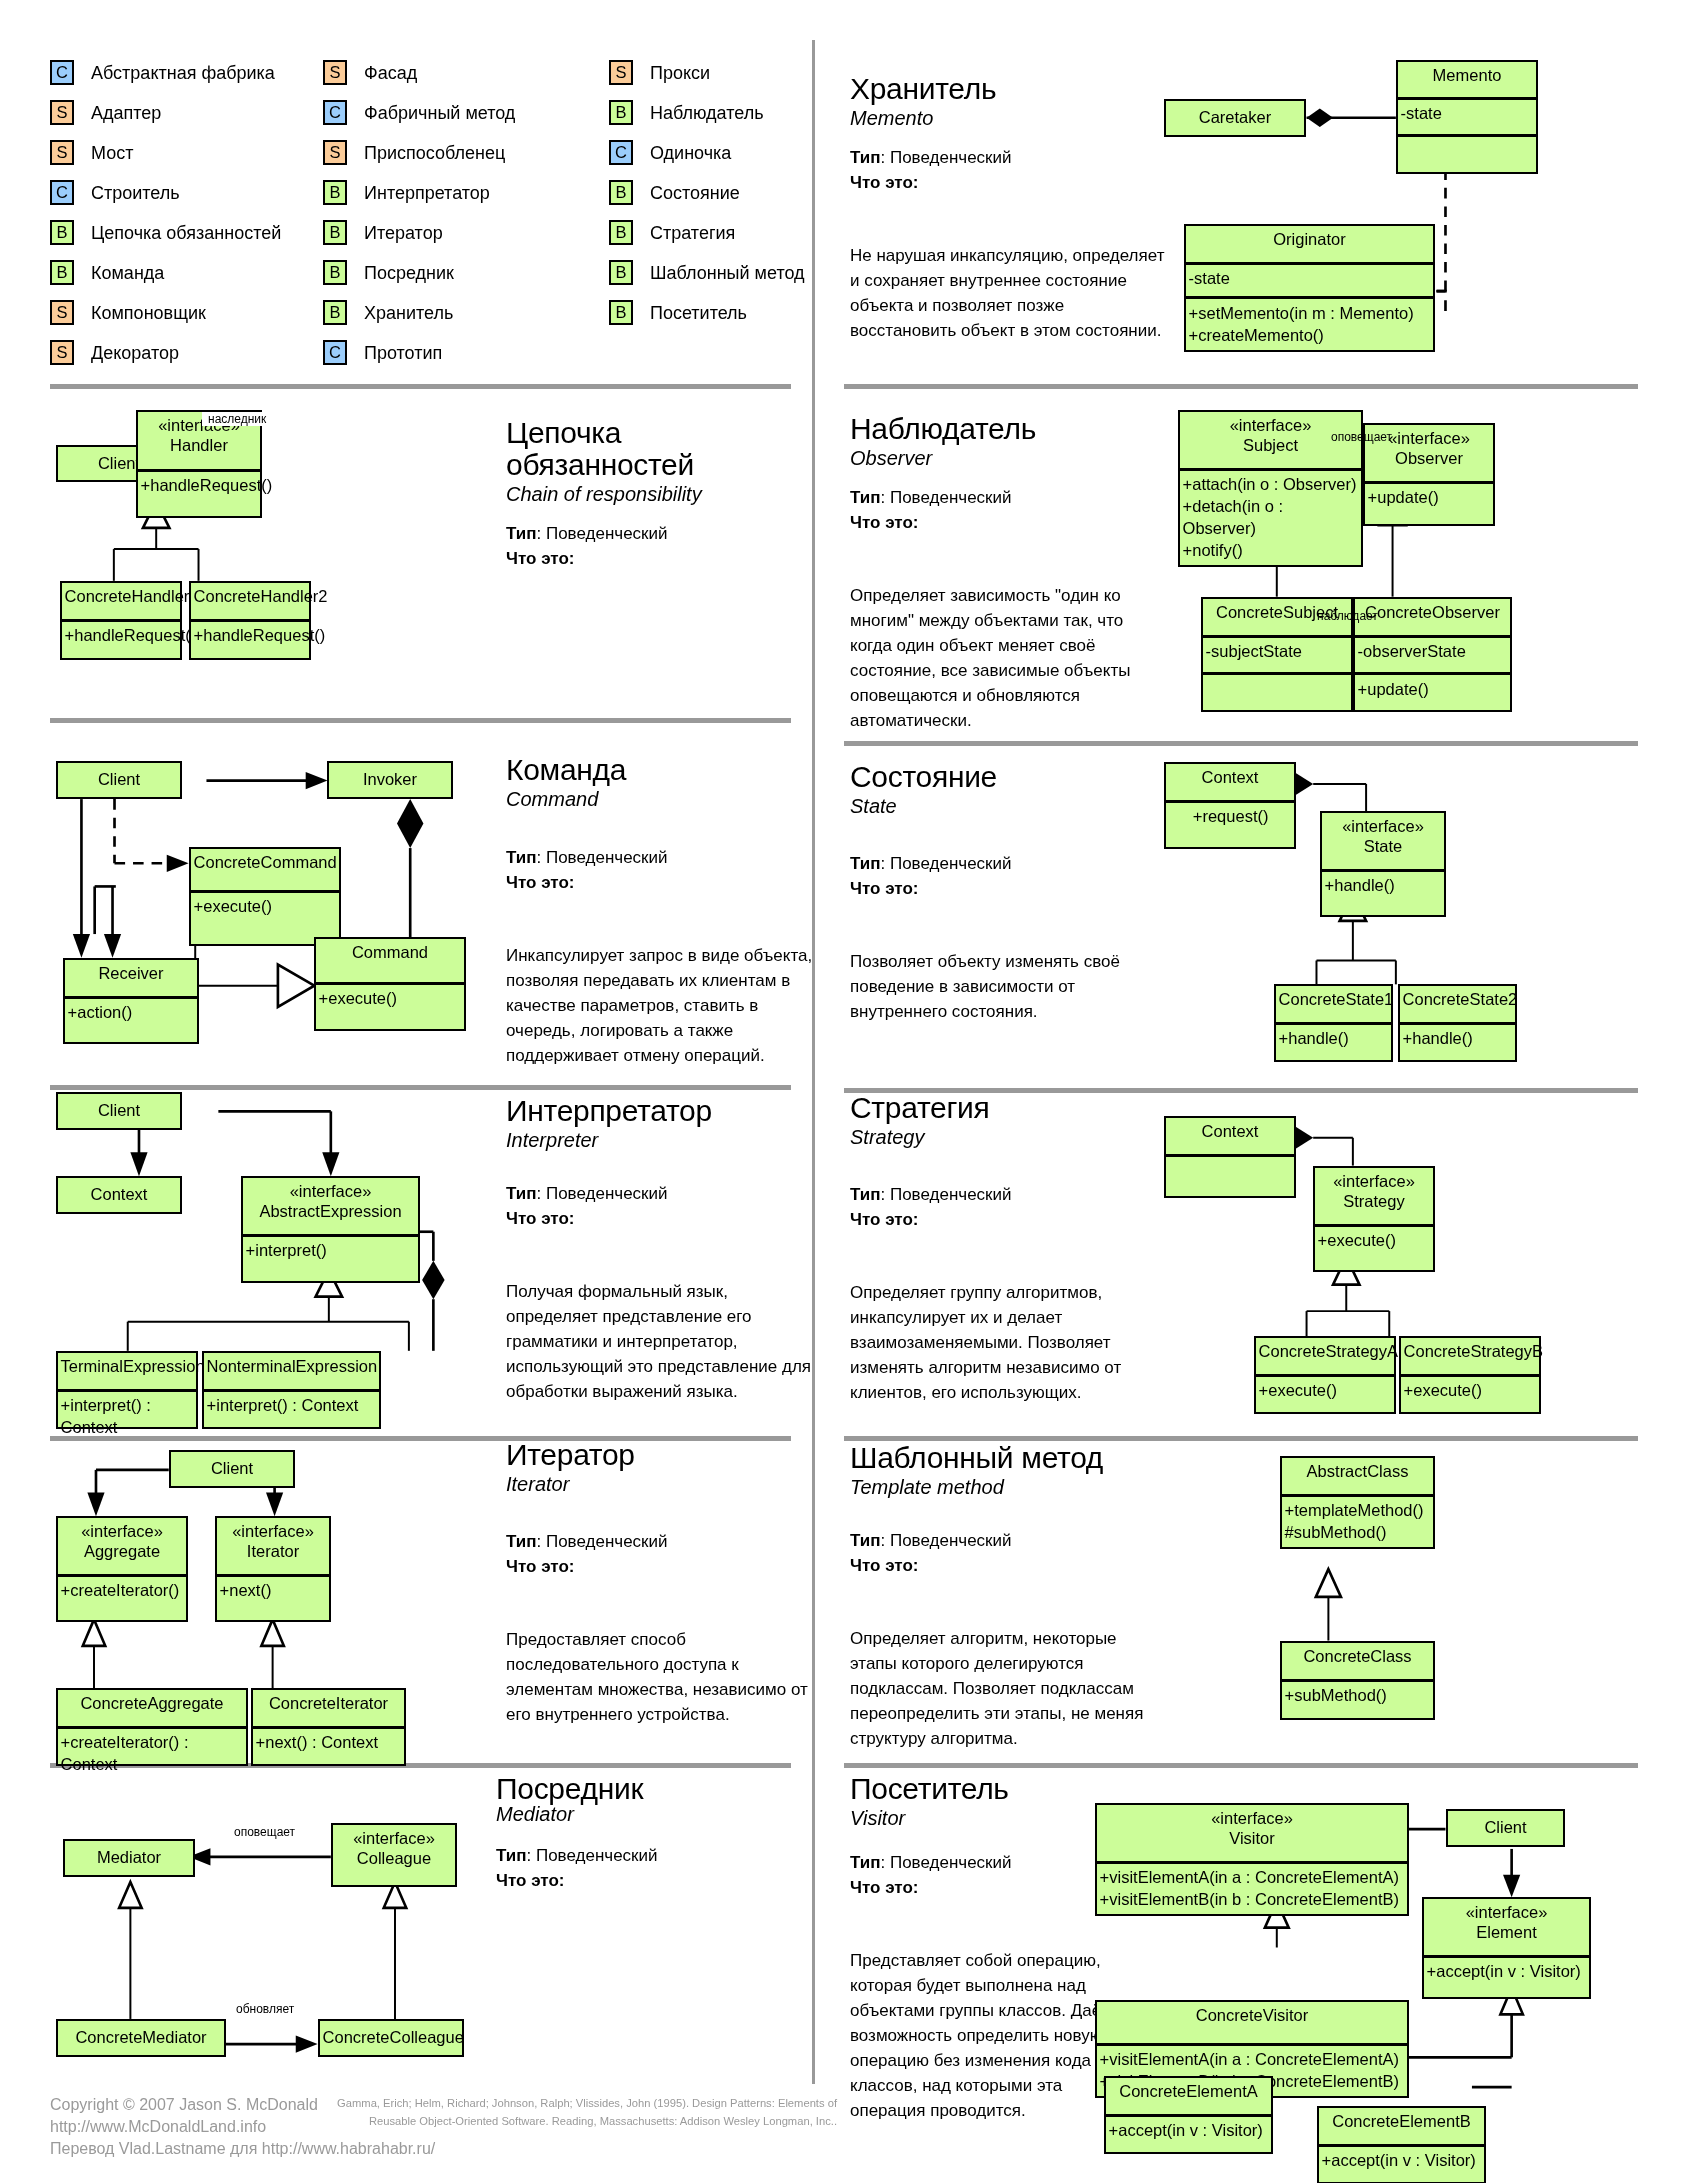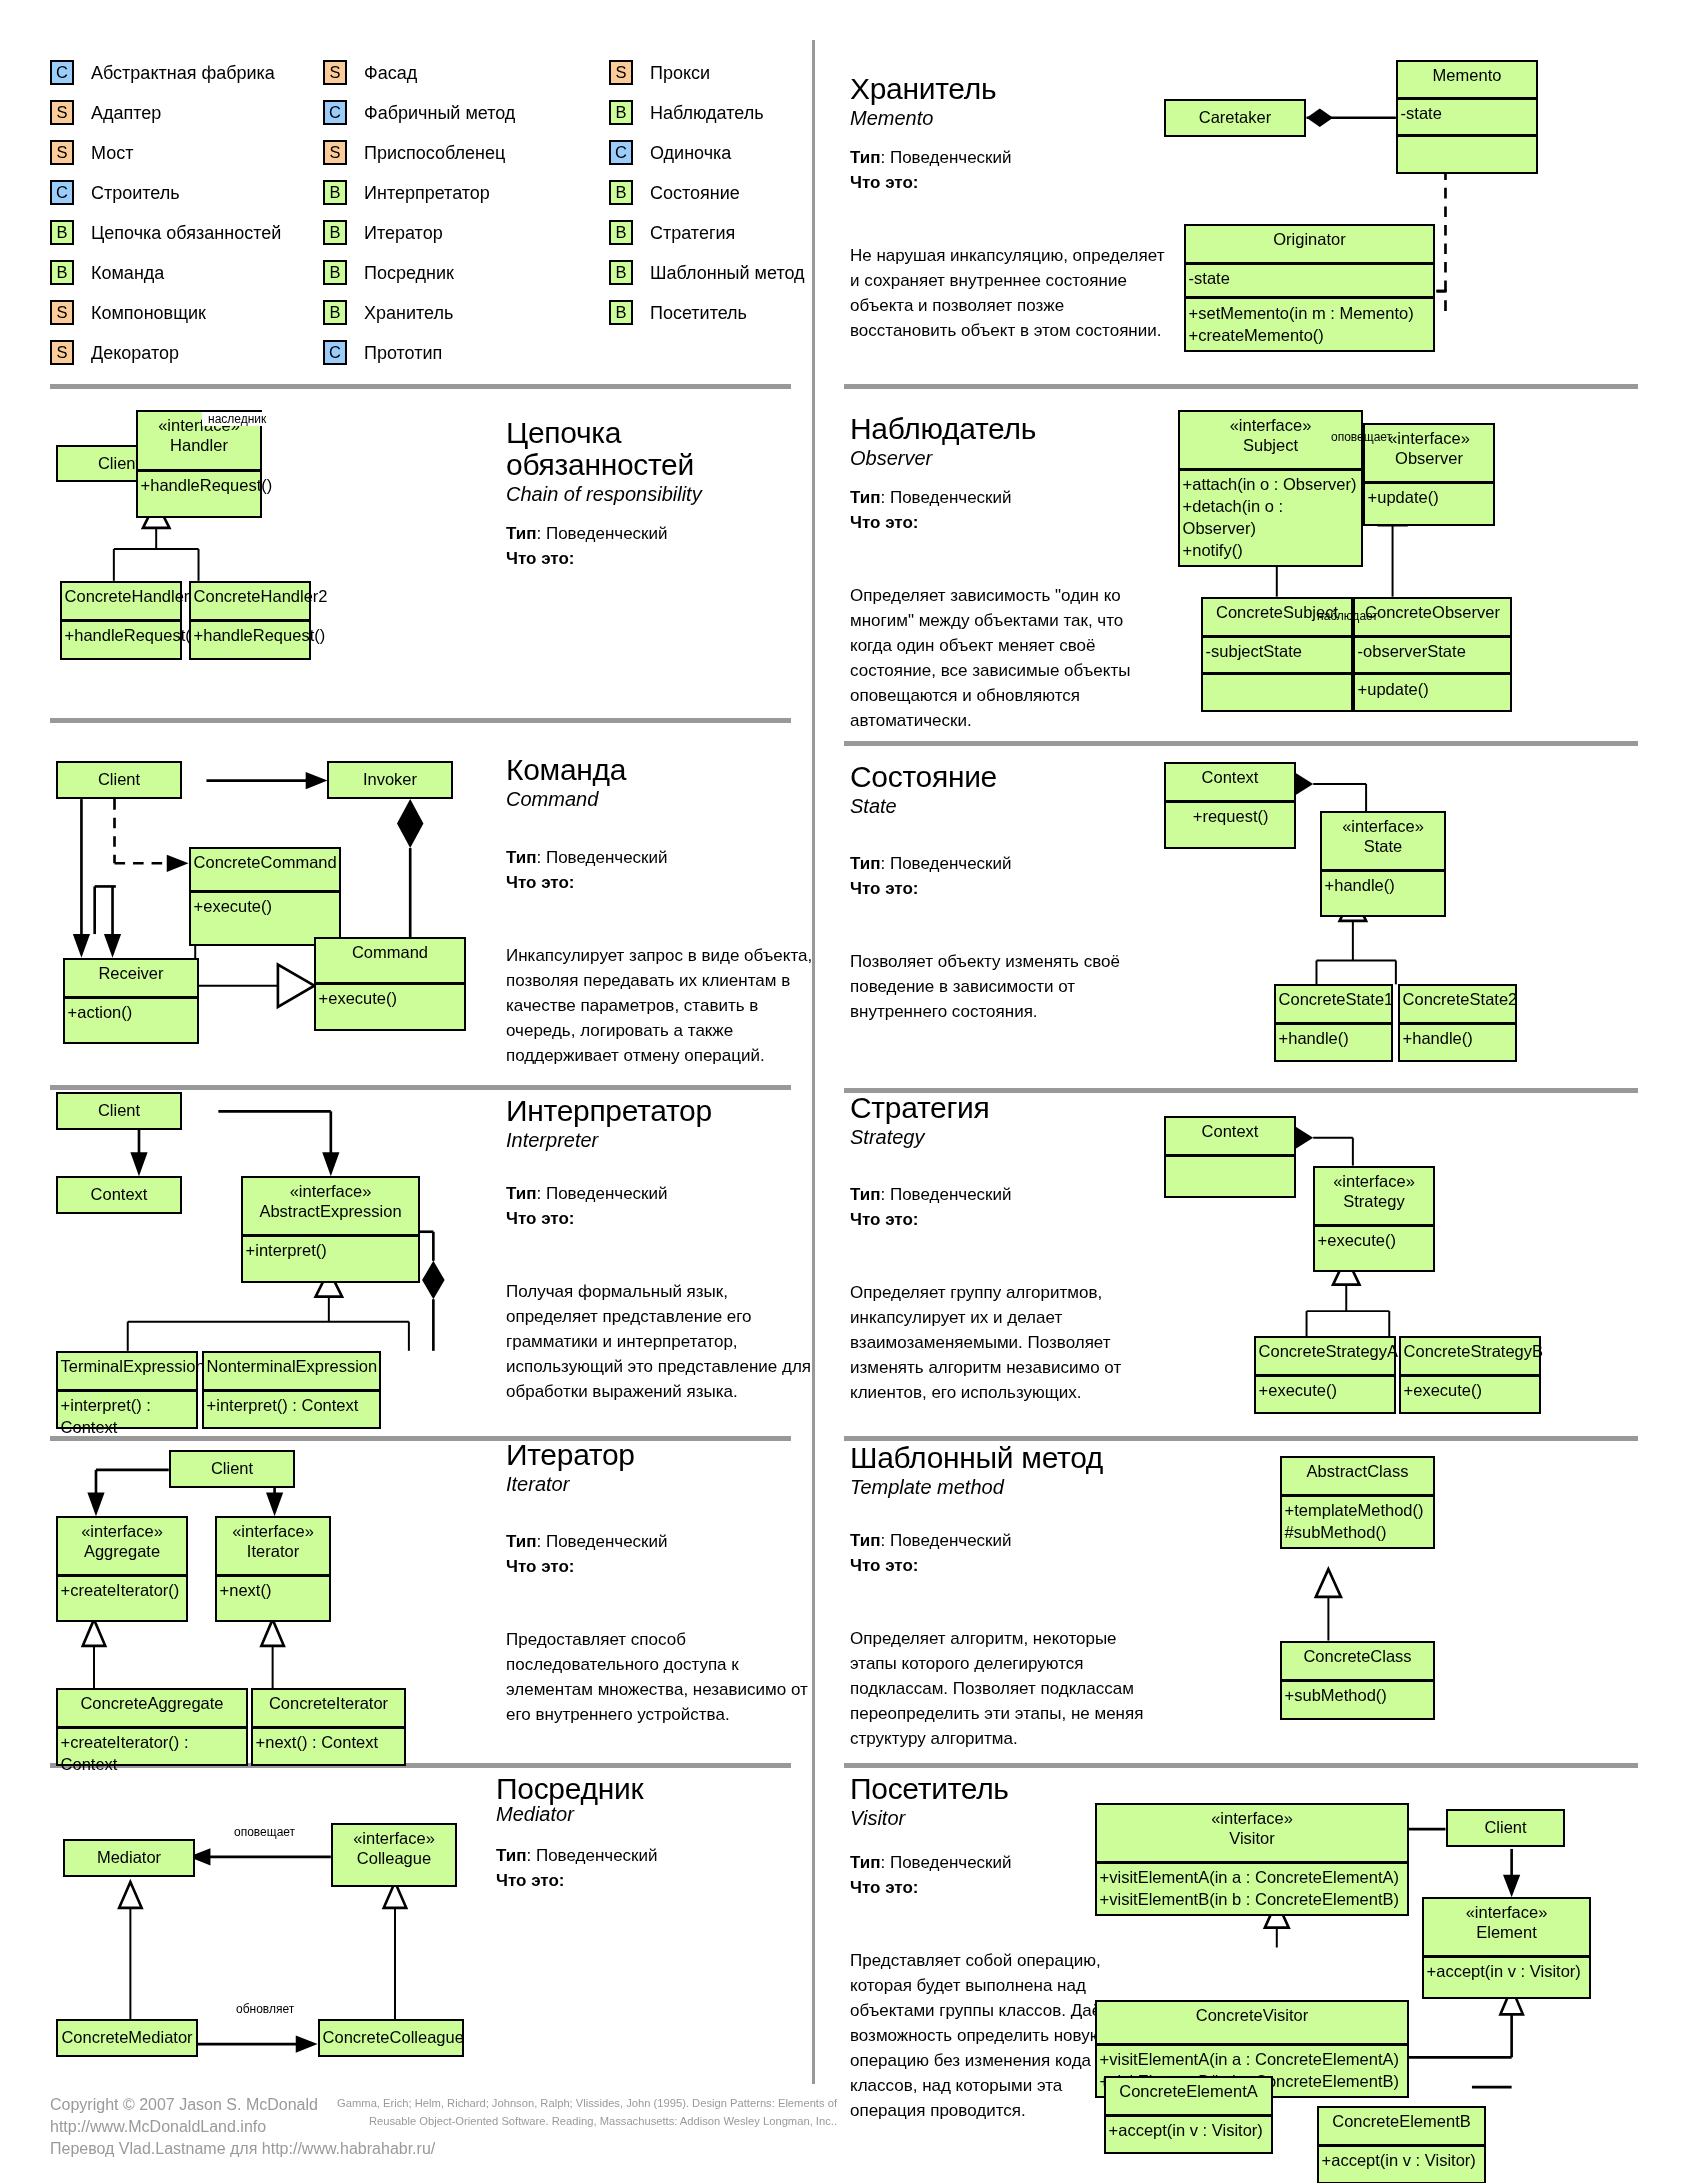--- a/index.html
+++ b/index.html
@@ -631,21 +631,21 @@
 </svg>
 <div class="cls" style="left:63px;top:1839px;width:132px;height:38px;">
   <div class="hdr" style="line-height:29px;padding-top:2px;">Mediator</div>
 </div>
 <div class="cls" style="left:331px;top:1823px;width:126px;">
   <div class="hdr" style="height:53px;">
     <span class="iface">«interface»</span>
     <span class="iface">Colleague</span>
   </div>
 </div>
-<div class="cls" style="left:56px;top:2019px;width:142px;height:38px;">
+<div class="cls" style="left:56px;top:2019px;width:170px;height:38px;">
   <div class="hdr" style="line-height:29px;padding-top:2px;">ConcreteMediator</div>
 </div>
 <div class="cls" style="left:318px;top:2019px;width:146px;height:38px;">
   <div class="hdr" style="line-height:29px;padding-top:2px;">ConcreteColleague</div>
 </div>
 <div class="edgelbl" style="left:228px;top:1825px;background:transparent;">оповещает</div>
 <div class="edgelbl" style="left:230px;top:2002px;background:transparent;">обновляет</div>
 
 <div class="abs" style="left:850px;top:1773px;width:265px;">
   <div class="ptitle">Посетитель</div>

